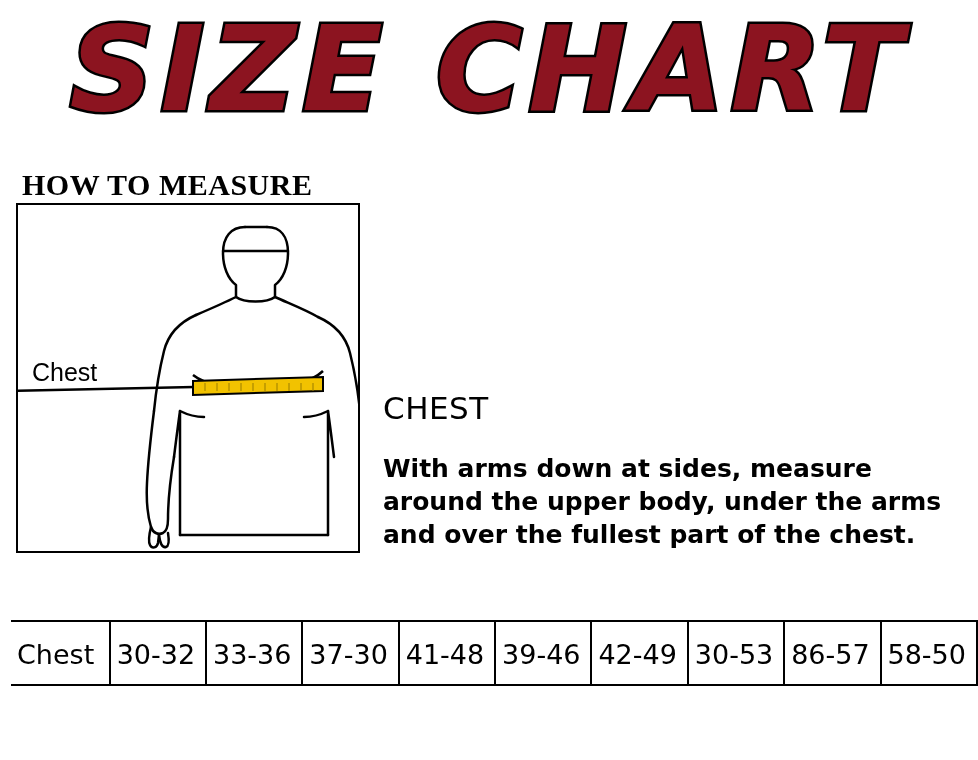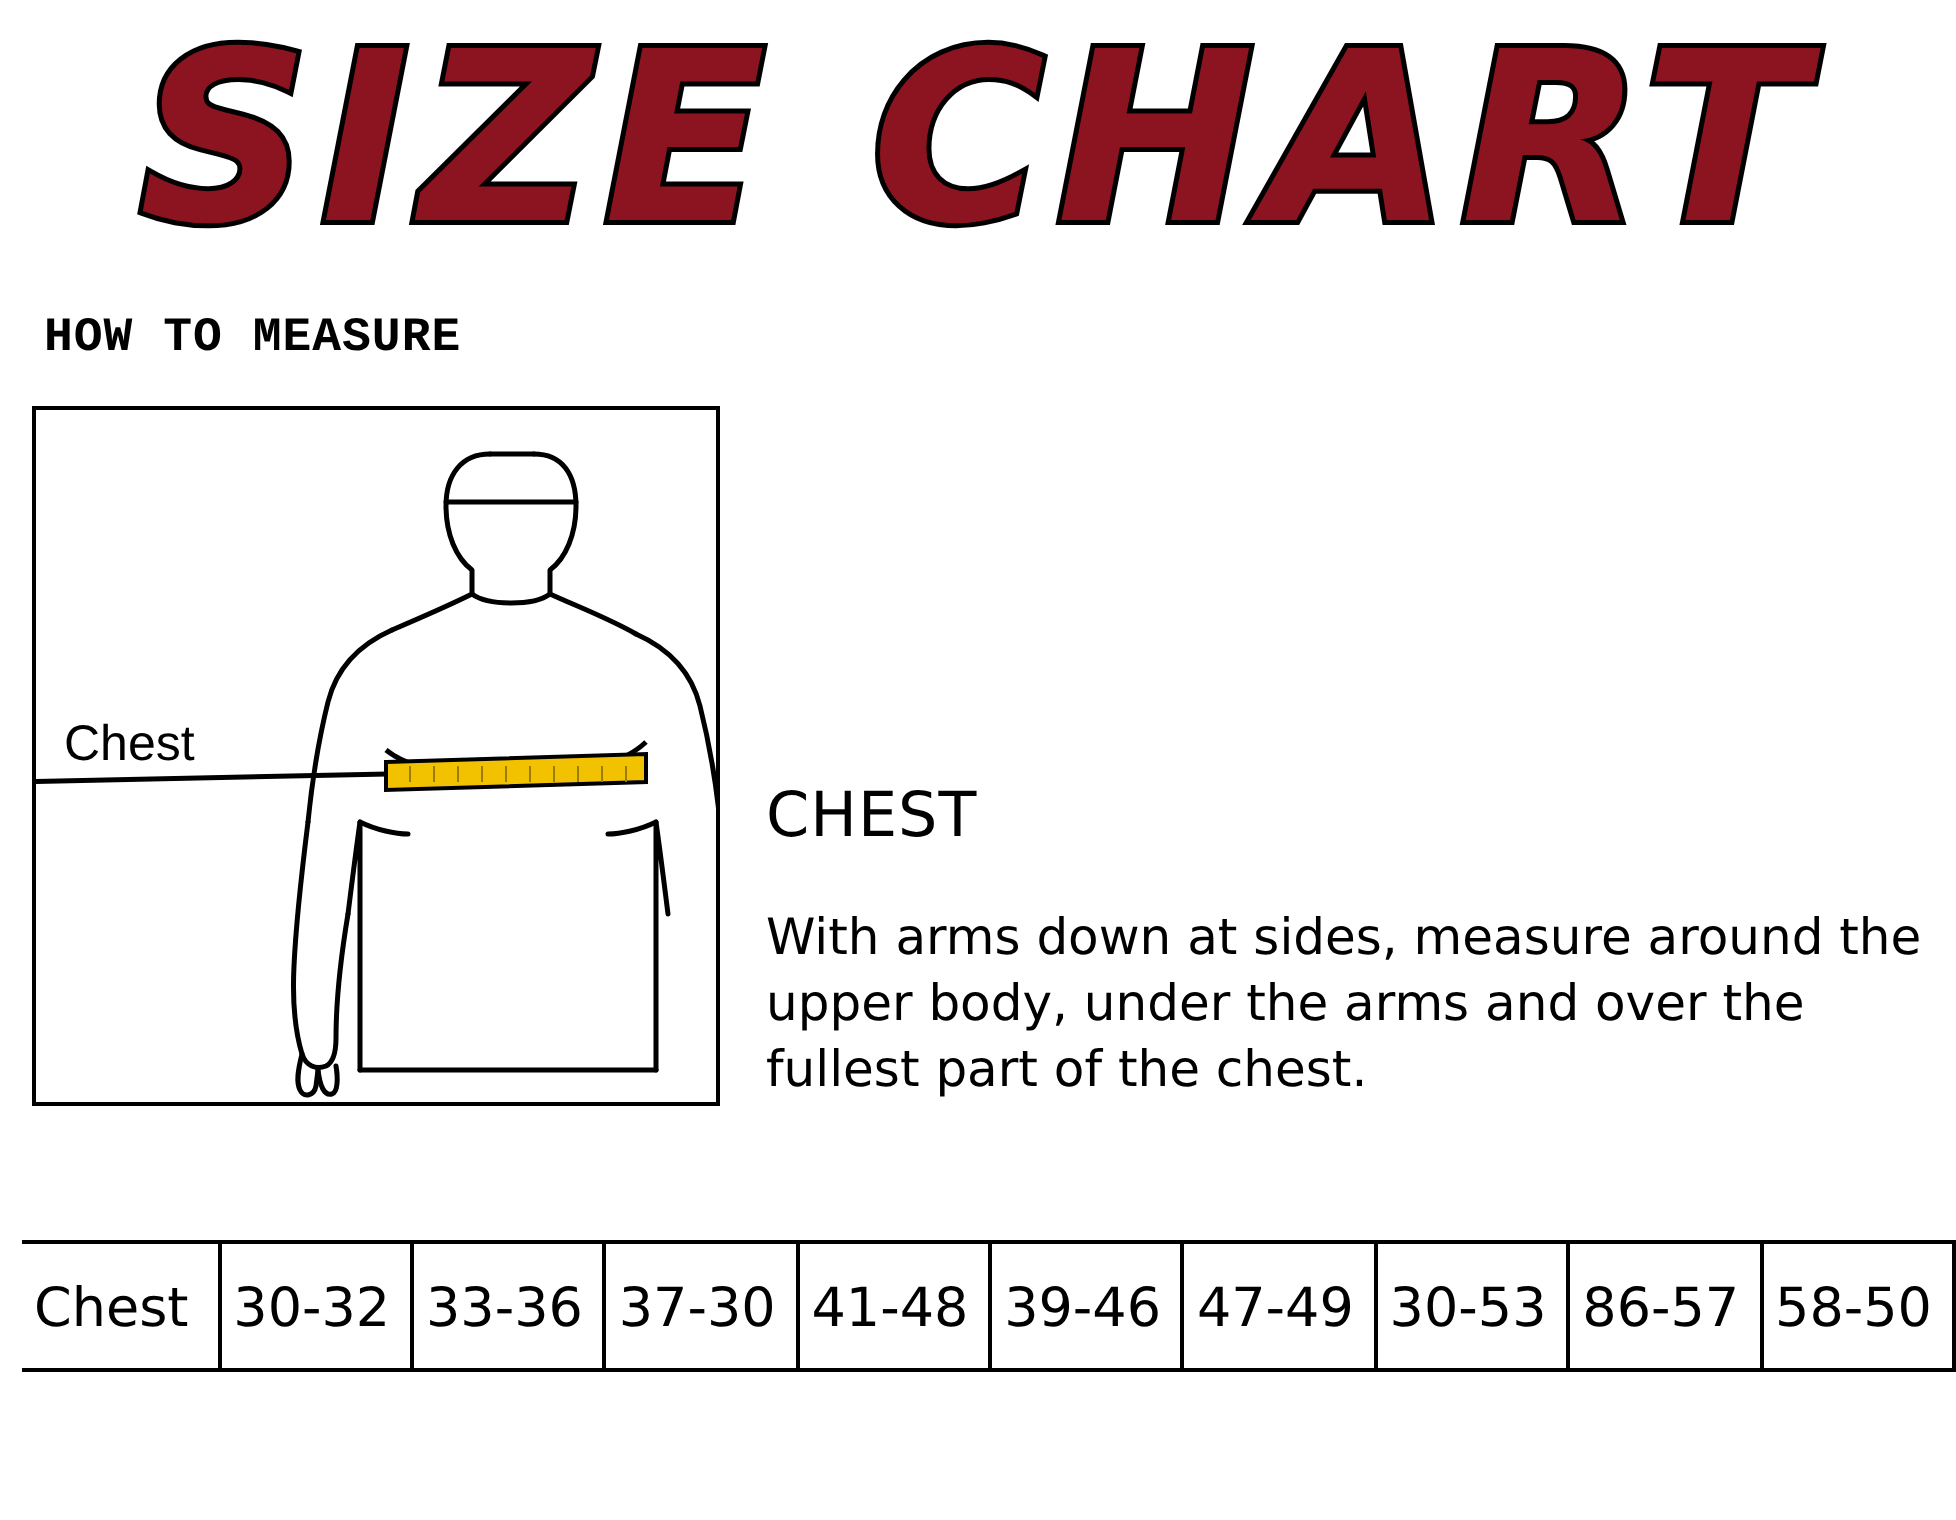--- a/index.html
+++ b/index.html
@@ -34,24 +34,24 @@
     -webkit-text-stroke: 5px #000000;
     paint-order: stroke fill;
     white-space: nowrap;
     text-transform: uppercase;
   }
 
   
   #how-to-measure {
     position: absolute;
     left: 22px;
-    top: 156px;
-    font-family: Liberation Mono, monospace;
+    top: 168px;
+    font-family: Liberation Serif, serif;
     font-weight: bold;
-    font-size: 24px;
+    font-size: 30px;
     letter-spacing: 0.5px;
   }
 
   
   #figure-box {
     position: absolute;
     left: 16px;
     top: 203px;
     width: 344px;
     height: 350px;
@@ -85,20 +85,21 @@
     letter-spacing: 0.5px;
   }
   #desc-body {
     position: absolute;
     left: 383px;
     top: 452px;
     width: 580px;
     font-size: 25px;
     font-family: "DejaVu Sans", sans-serif;
     line-height: 33px;
+    font-weight: bold;
   }
 
   
   #size-table {
     position: absolute;
     left: 11px;
     top: 620px;
     border-collapse: collapse;
     table-layout: fixed;
   }
@@ -195,19 +196,19 @@
       <col class="cn">
   </colgroup>
   <tbody id="size-table-body">
       <tr>
         <td class="rowlabel">Chest</td>
         <td>30-32</td>
         <td>33-36</td>
         <td>37-30</td>
         <td>41-48</td>
         <td>39-46</td>
-        <td>47-49</td>
+        <td>42-49</td>
         <td>30-53</td>
         <td>86-57</td>
         <td>58-50</td>
       </tr>
     </tbody>
 </table>
 
 </body></html>

